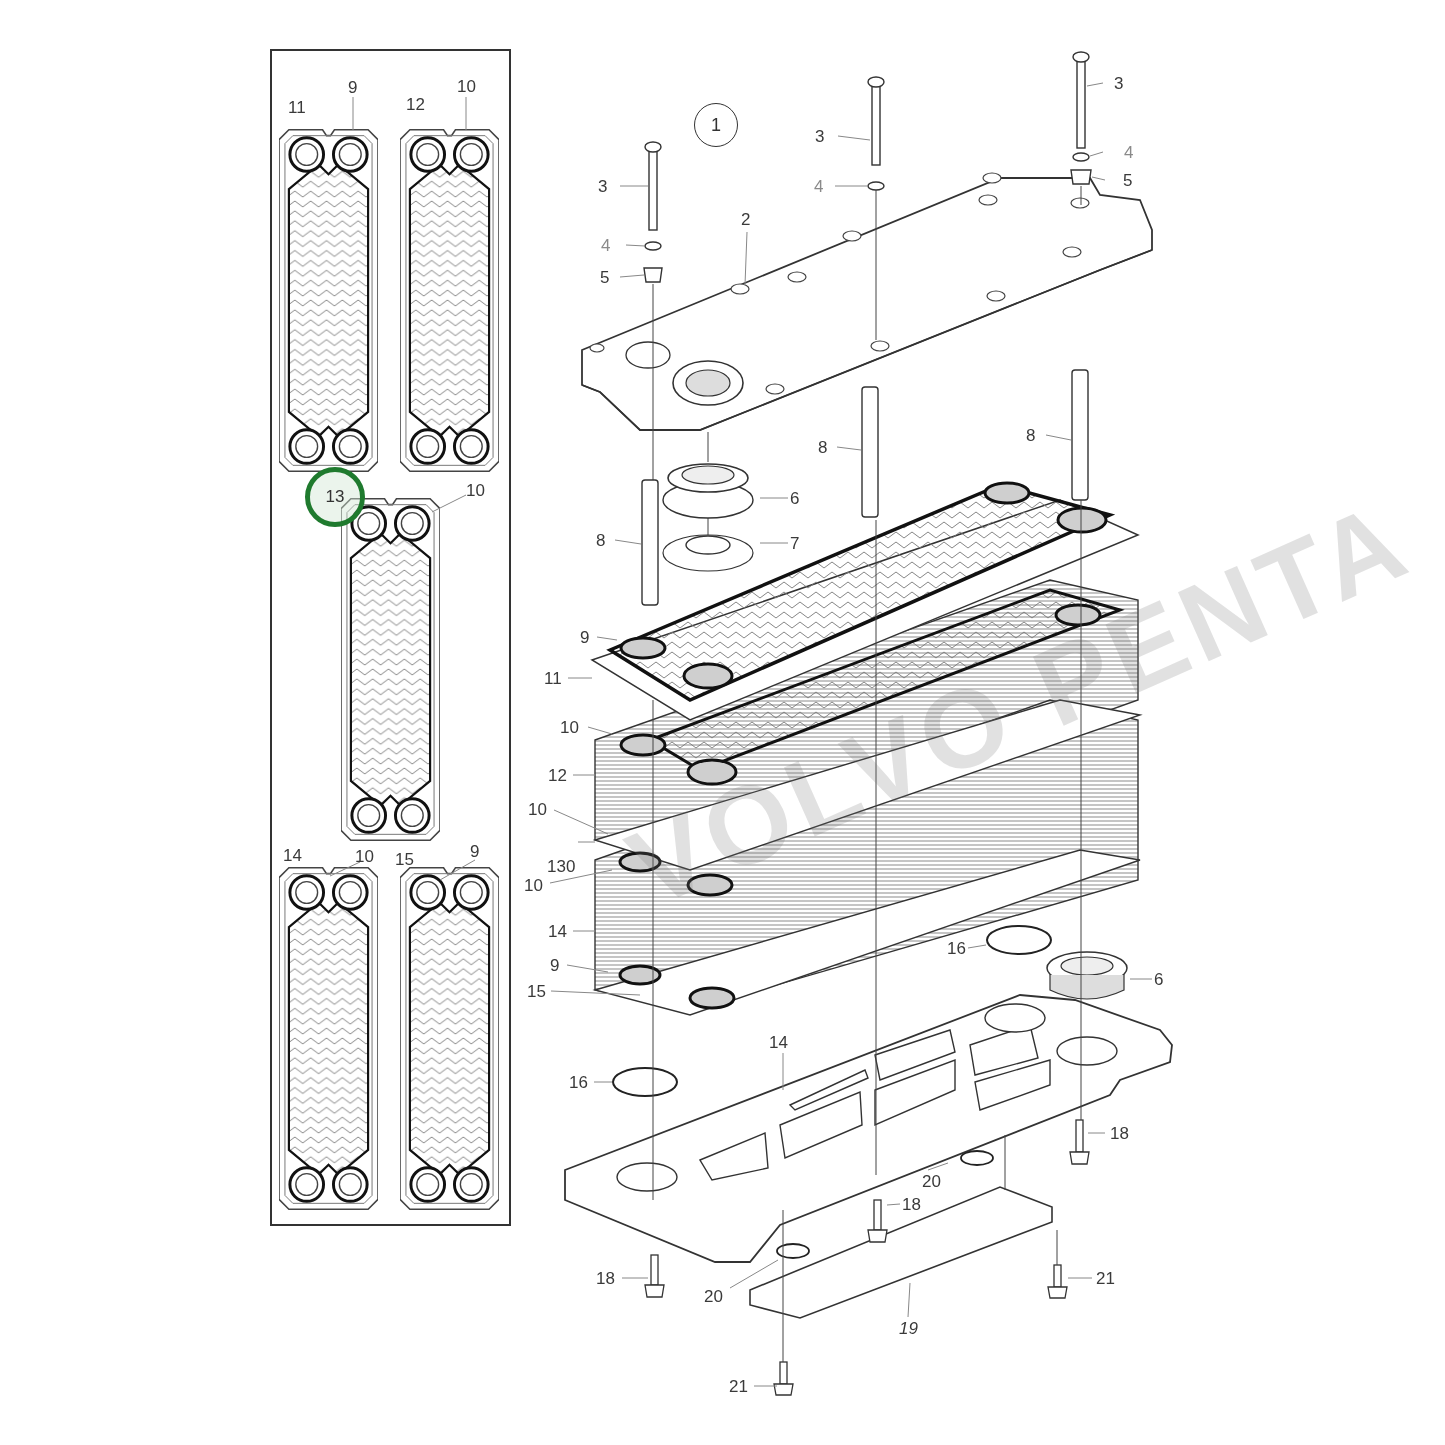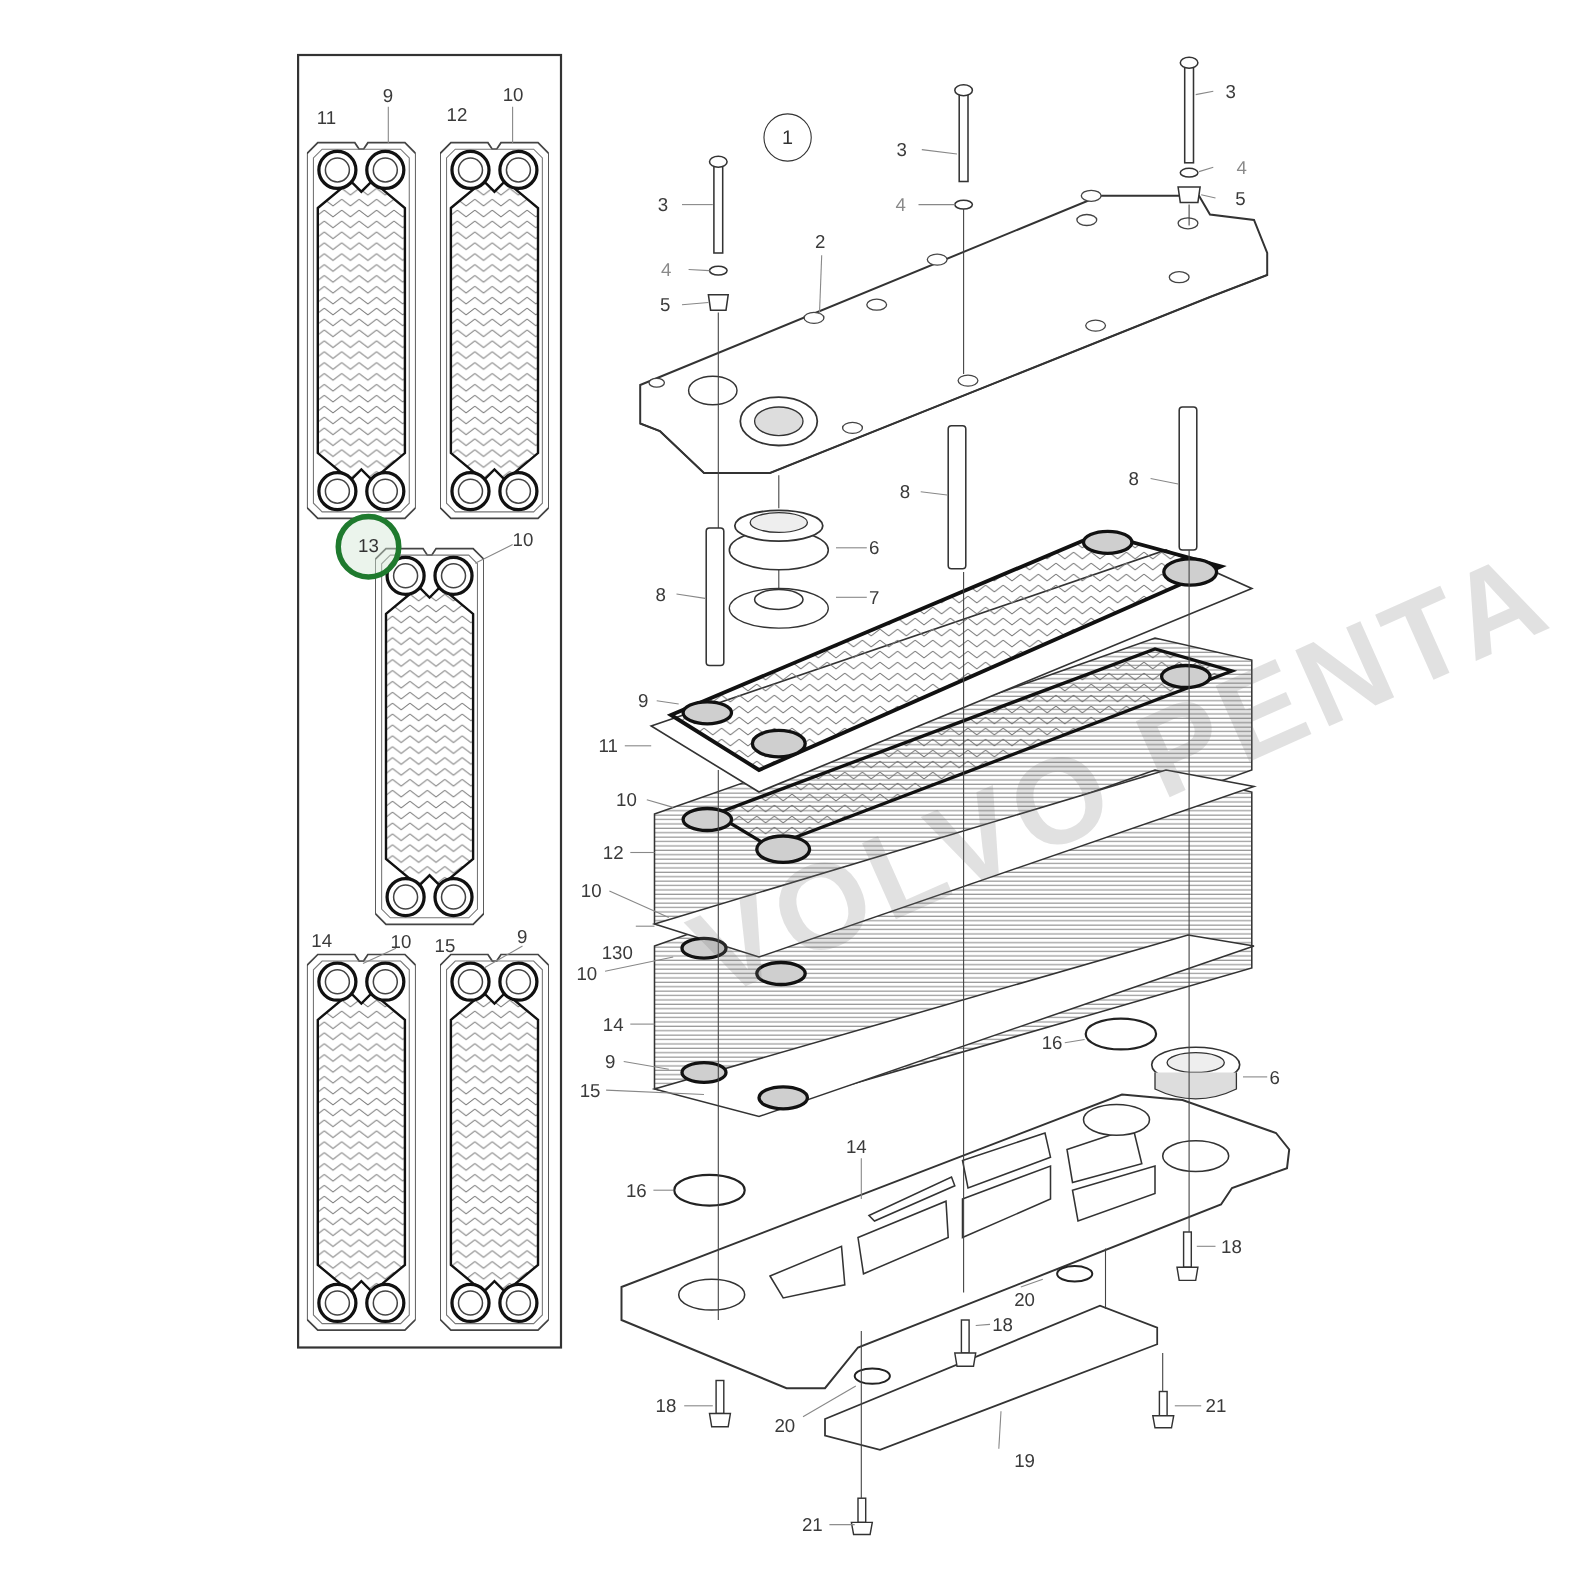--- a/index.html
+++ b/index.html
@@ -262,18 +262,18 @@
 <span class="lbl" style="left:548px;top:767px;">12</span>
 <span class="lbl" style="left:547px;top:834px;margin-top:24px;">130</span>
 <span class="lbl" style="left:548px;top:923px;">14</span>
 <span class="lbl" style="left:527px;top:983px;">15</span>
 <span class="lbl" style="left:947px;top:940px;">16</span>
 <span class="lbl" style="left:569px;top:1074px;">16</span>
 <span class="lbl" style="left:769px;top:1034px;">14</span>
 <span class="lbl" style="left:1110px;top:1125px;">18</span>
 <span class="lbl" style="left:902px;top:1196px;">18</span>
 <span class="lbl" style="left:596px;top:1270px;">18</span>
-<span class="lbl" style="left:922px;top:1320px;">19</span>
+<span class="lbl" style="left:899px;top:1320px;font-style:italic;">19</span>
 <span class="lbl" style="left:922px;top:1173px;">20</span>
 <span class="lbl" style="left:704px;top:1288px;">20</span>
 <span class="lbl" style="left:1096px;top:1270px;">21</span>
 <span class="lbl" style="left:729px;top:1378px;">21</span>
 </div>
 
 </body></html>

